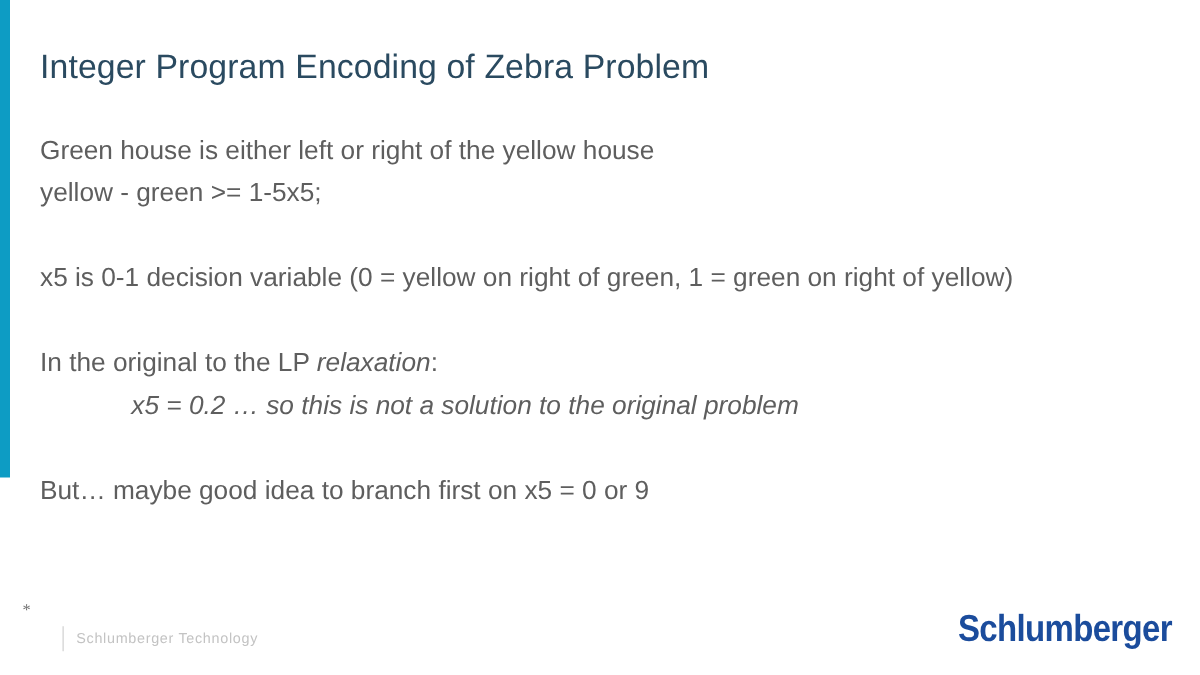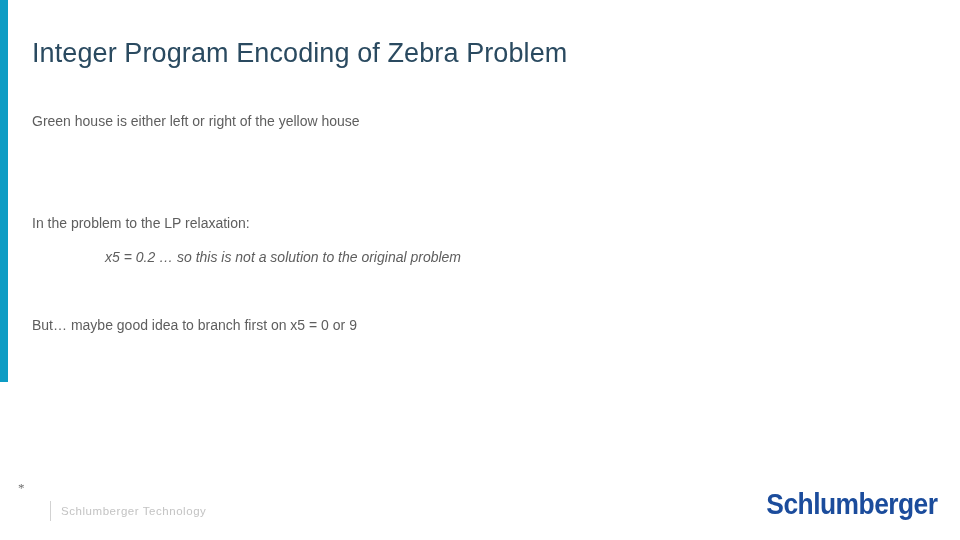--- a/index.html
+++ b/index.html
@@ -47,21 +47,21 @@
     white-space: nowrap;
   }
 
   
   #body-content {
     position: absolute;
     left: 32px;
     top: 104px;
     width: 904px;
     color: #5e5e5e;
-    font-size: 14px;
+    font-size: 21px;
     line-height: 34px;
   }
 
   .para {
     margin: 0;
     padding: 0;
   }
 
   .line {
     white-space: nowrap;
@@ -70,20 +70,21 @@
   .spacer-block {
     height: 34px;
   }
 
   .indented {
     padding-left: 73px;
     font-style: italic;
   }
 
   .em-italic {
+    font-style: italic;
   }
 
   
   #footer-star {
     position: absolute;
     left: 18px;
     top: 481px;
     font-size: 13px;
     line-height: 13px;
     color: #6e6e6e;
@@ -142,29 +143,33 @@
 <div id="slide">
 
   <div id="accent-bar"></div>
 
   <div id="slide-title">Integer Program Encoding of Zebra Problem</div>
 
   <div id="body-content">
 
     <div class="para">
       <div class="line">Green house is either left or right of the yellow house</div>
+      <div class="line">yellow - green &gt;= 1-5x5;</div>
     </div>
 
     <div class="spacer-block"></div>
 
+    <div class="para">
+      <div class="line">x5 is 0-1 decision variable (0 = yellow on right of green, 1 = green on right of yellow)</div>
+    </div>
 
     <div class="spacer-block"></div>
 
     <div class="para">
-      <div class="line"><span>In the problem to the LP </span><span class="em-italic">relaxation</span><span>:</span></div>
+      <div class="line"><span>In the original to the LP </span><span class="em-italic">relaxation</span><span>:</span></div>
       <div class="line indented">x5 = 0.2 … so this is not a solution to the original problem</div>
     </div>
 
     <div class="spacer-block"></div>
 
     <div class="para">
       <div class="line">But… maybe good idea to branch first on x5 = 0 or 9</div>
     </div>
 
   </div>

